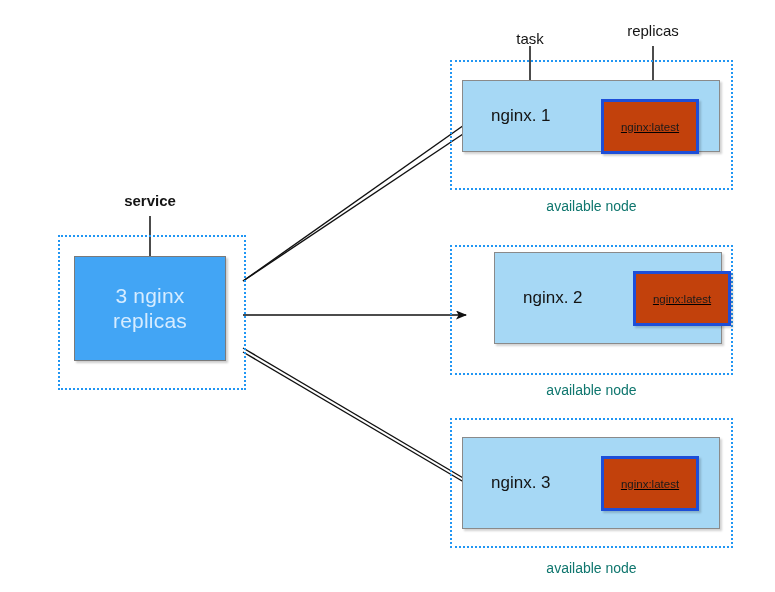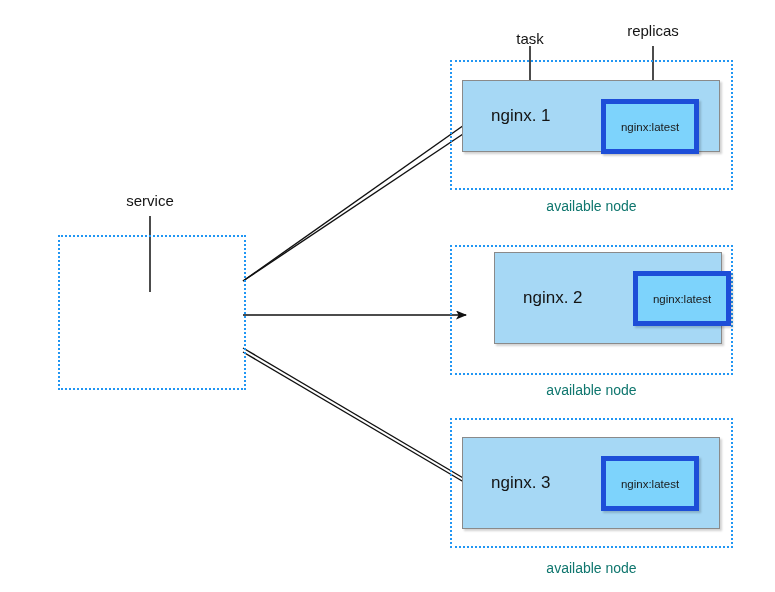--- a/index.html
+++ b/index.html
@@ -75,26 +75,27 @@
     left: 28px;
     top: 50%;
     transform: translateY(-50%);
     font-size: 17px;
     color: #141414;
     white-space: nowrap;
   }
   .container-box {
     position: absolute;
     box-sizing: border-box;
-    background: #7dd3fc;
-    border: 5px solid #1d4ed8;
+    background: #c2410c;
+    border: 3px solid #1d4ed8;
     box-shadow: 2px 2px 2px rgba(0,0,0,0.18);
     display: flex;
     align-items: center;
     justify-content: center;
+    text-decoration: underline;
   }
   .container-text {
     font-size: 11.5px;
     color: #1a1a1a;
     white-space: nowrap;
   }
 
   
   .annot {
     position: absolute;
@@ -139,23 +140,27 @@
 
     <line x1="150" y1="216" x2="150" y2="292" stroke="#111111" stroke-width="1.5"></line>
 
     <line x1="530" y1="46" x2="530" y2="115" stroke="#111111" stroke-width="1.5"></line>
 
     <line x1="653" y1="46" x2="653" y2="100" stroke="#111111" stroke-width="1.5"></line>
   </svg>
 
   <div class="annot" style="left:500px; top:22px; width:60px;margin-top:8px;">task</div>
   <div class="annot" style="left:607px; top:22px; width:92px;">replicas</div>
-  <div class="annot" style="left:110px; top:192px; width:80px;">service</div>
+  <div class="annot" style="left:110px; top:192px; width:80px;font-weight:bold;">service</div>
 
   <div class="dotted-box" style="left:58px; top:235px; width:188px; height:155px;"></div>
+  <div class="service-box" style="left:74px; top:256px; width:152px; height:105px;">
+    <div class="service-label">3 nginx
+replicas</div>
+  </div>
 
   <div class="dotted-box" style="left:450px; top:60px; width:283px; height:130px;"></div>
   <div class="task-box" style="left:462px; top:80px; width:258px; height:72px;">
     <div class="task-name">nginx. 1</div>
     <div class="container-box" style="left:138px; top:18px; width:98px; height:55px;">
       <span class="container-text">nginx:latest</span>
     </div>
   </div>
   <div class="node-caption" style="left:450px; top:198px; width:283px;">available node</div>
 

